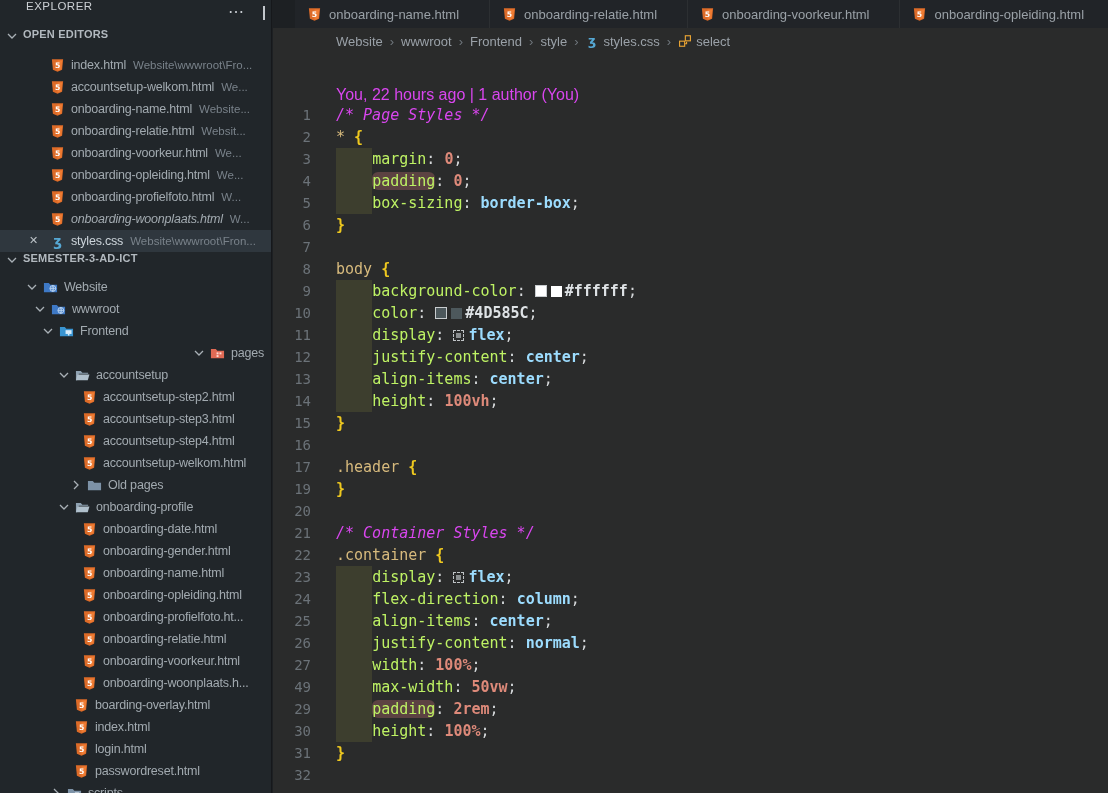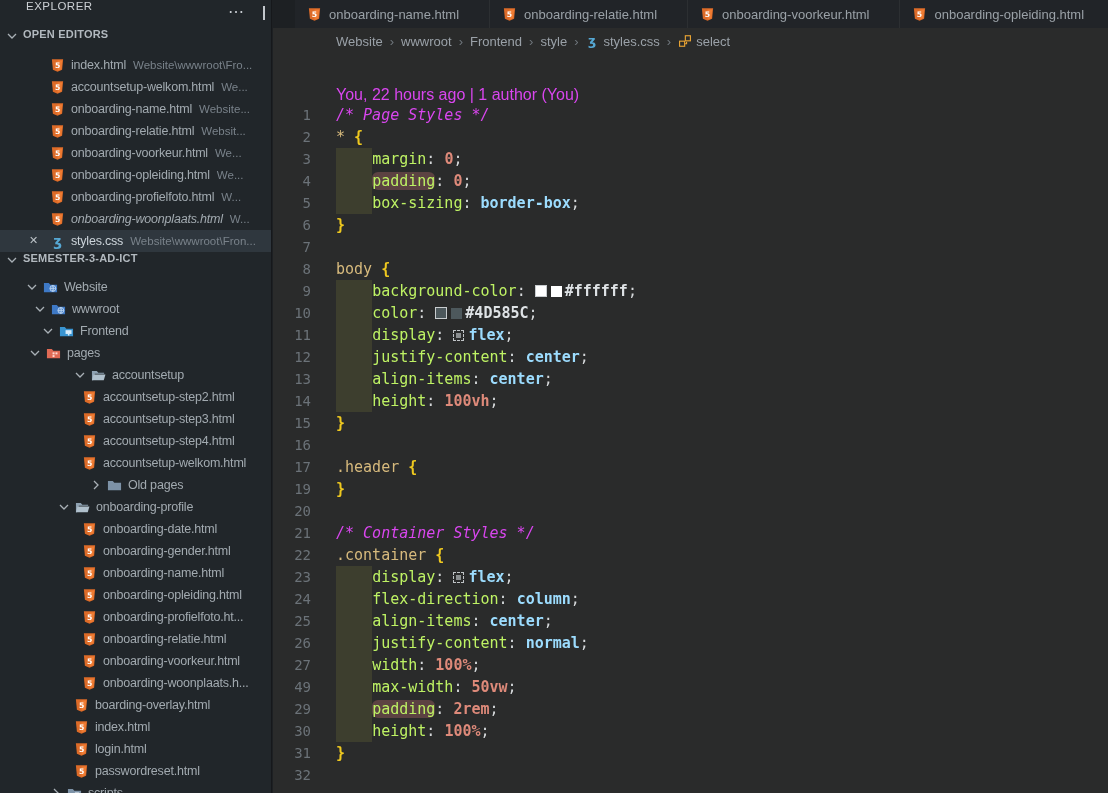--- a/index.html
+++ b/index.html
@@ -227,39 +227,39 @@
           </span>
           <span class="fi">
             <svg viewBox="0 0 16 16">
               <path d="M1 3.2h5.2l1.6 1.9H15v8H1z" fill="#3994d1"></path>
               <rect x="7" y="6.6" width="6.4" height="4" fill="#d8ecfa"></rect>
               <rect x="9.5" y="10.6" width="1.6" height="1.7" fill="#d8ecfa"></rect>
             </svg>
           </span>
           <span class="name">Frontend</span>
         </div>
-        <div class="row" style="padding-left: 27px;">
+        <div class="row" style="padding-left: 48px; justify-content: flex-end;">
           <span class="chev">
             <svg viewBox="0 0 16 16">
               <path d="M4 6l4 4 4-4" stroke="#a9b0b6" stroke-width="1.3" fill="none"></path>
             </svg>
           </span>
           <span class="fi">
             <svg viewBox="0 0 16 16">
               <path d="M1 3.2h5.2l1.6 1.9H15v8H1z" fill="#e06a55"></path>
               <g fill="#ffd9d2">
                 <rect x="7" y="6.8" width="2.1" height="2.1"></rect>
                 <rect x="10.1" y="6.8" width="2.1" height="2.1"></rect>
                 <rect x="7" y="9.7" width="2.1" height="2.1"></rect>
               </g>
             </svg>
           </span>
           <span class="name">pages</span>
         </div>
-        <div class="row" style="padding-left: 72px;">
+        <div class="row" style="padding-left: 56px;">
           <span class="chev">
             <svg viewBox="0 0 16 16">
               <path d="M4 6l4 4 4-4" stroke="#a9b0b6" stroke-width="1.3" fill="none"></path>
             </svg>
           </span>
           <span class="fi">
             <svg viewBox="0 0 16 16">
               <path d="M1 3.2h5.2l1.6 1.9H14v1.1H4.1L2.3 13.1H1z" fill="#8fa2b2"></path>
               <path d="M2.7 6.9h12.7l-1.8 6.2H1z" fill="#b0c0cc"></path>
             </svg>
@@ -299,21 +299,21 @@
         <div class="row" style="padding-left: 82px;">
           <span class="fi">
             <svg viewBox="0 0 16 16">
               <path d="M2 1.4h12l-1.1 11.1L8 14.6l-4.9-2.1z" fill="#dd6b28"></path>
               <path d="M8 2.6v11l4.1-1.7.9-9.3z" fill="#ef7c33"></path>
               <text x="8" y="10.8" font-size="8.2" font-weight="bold" fill="#ffffff" text-anchor="middle" font-family="DejaVu Sans, sans-serif">5</text>
             </svg>
           </span>
           <span class="name">accountsetup-welkom.html</span>
         </div>
-        <div class="row" style="padding-left: 88px; text-align: right;">
+        <div class="row" style="padding-left: 68px; text-align: right;">
           <span class="chev">
             <svg viewBox="0 0 16 16">
               <path d="M6 4l4 4-4 4" stroke="#a9b0b6" stroke-width="1.3" fill="none"></path>
             </svg>
           </span>
           <span class="fi">
             <svg viewBox="0 0 16 16">
               <path d="M1 3.2h5.2l1.6 1.9H15v8H1z" fill="#7d92a7"></path>
             </svg>
           </span>

